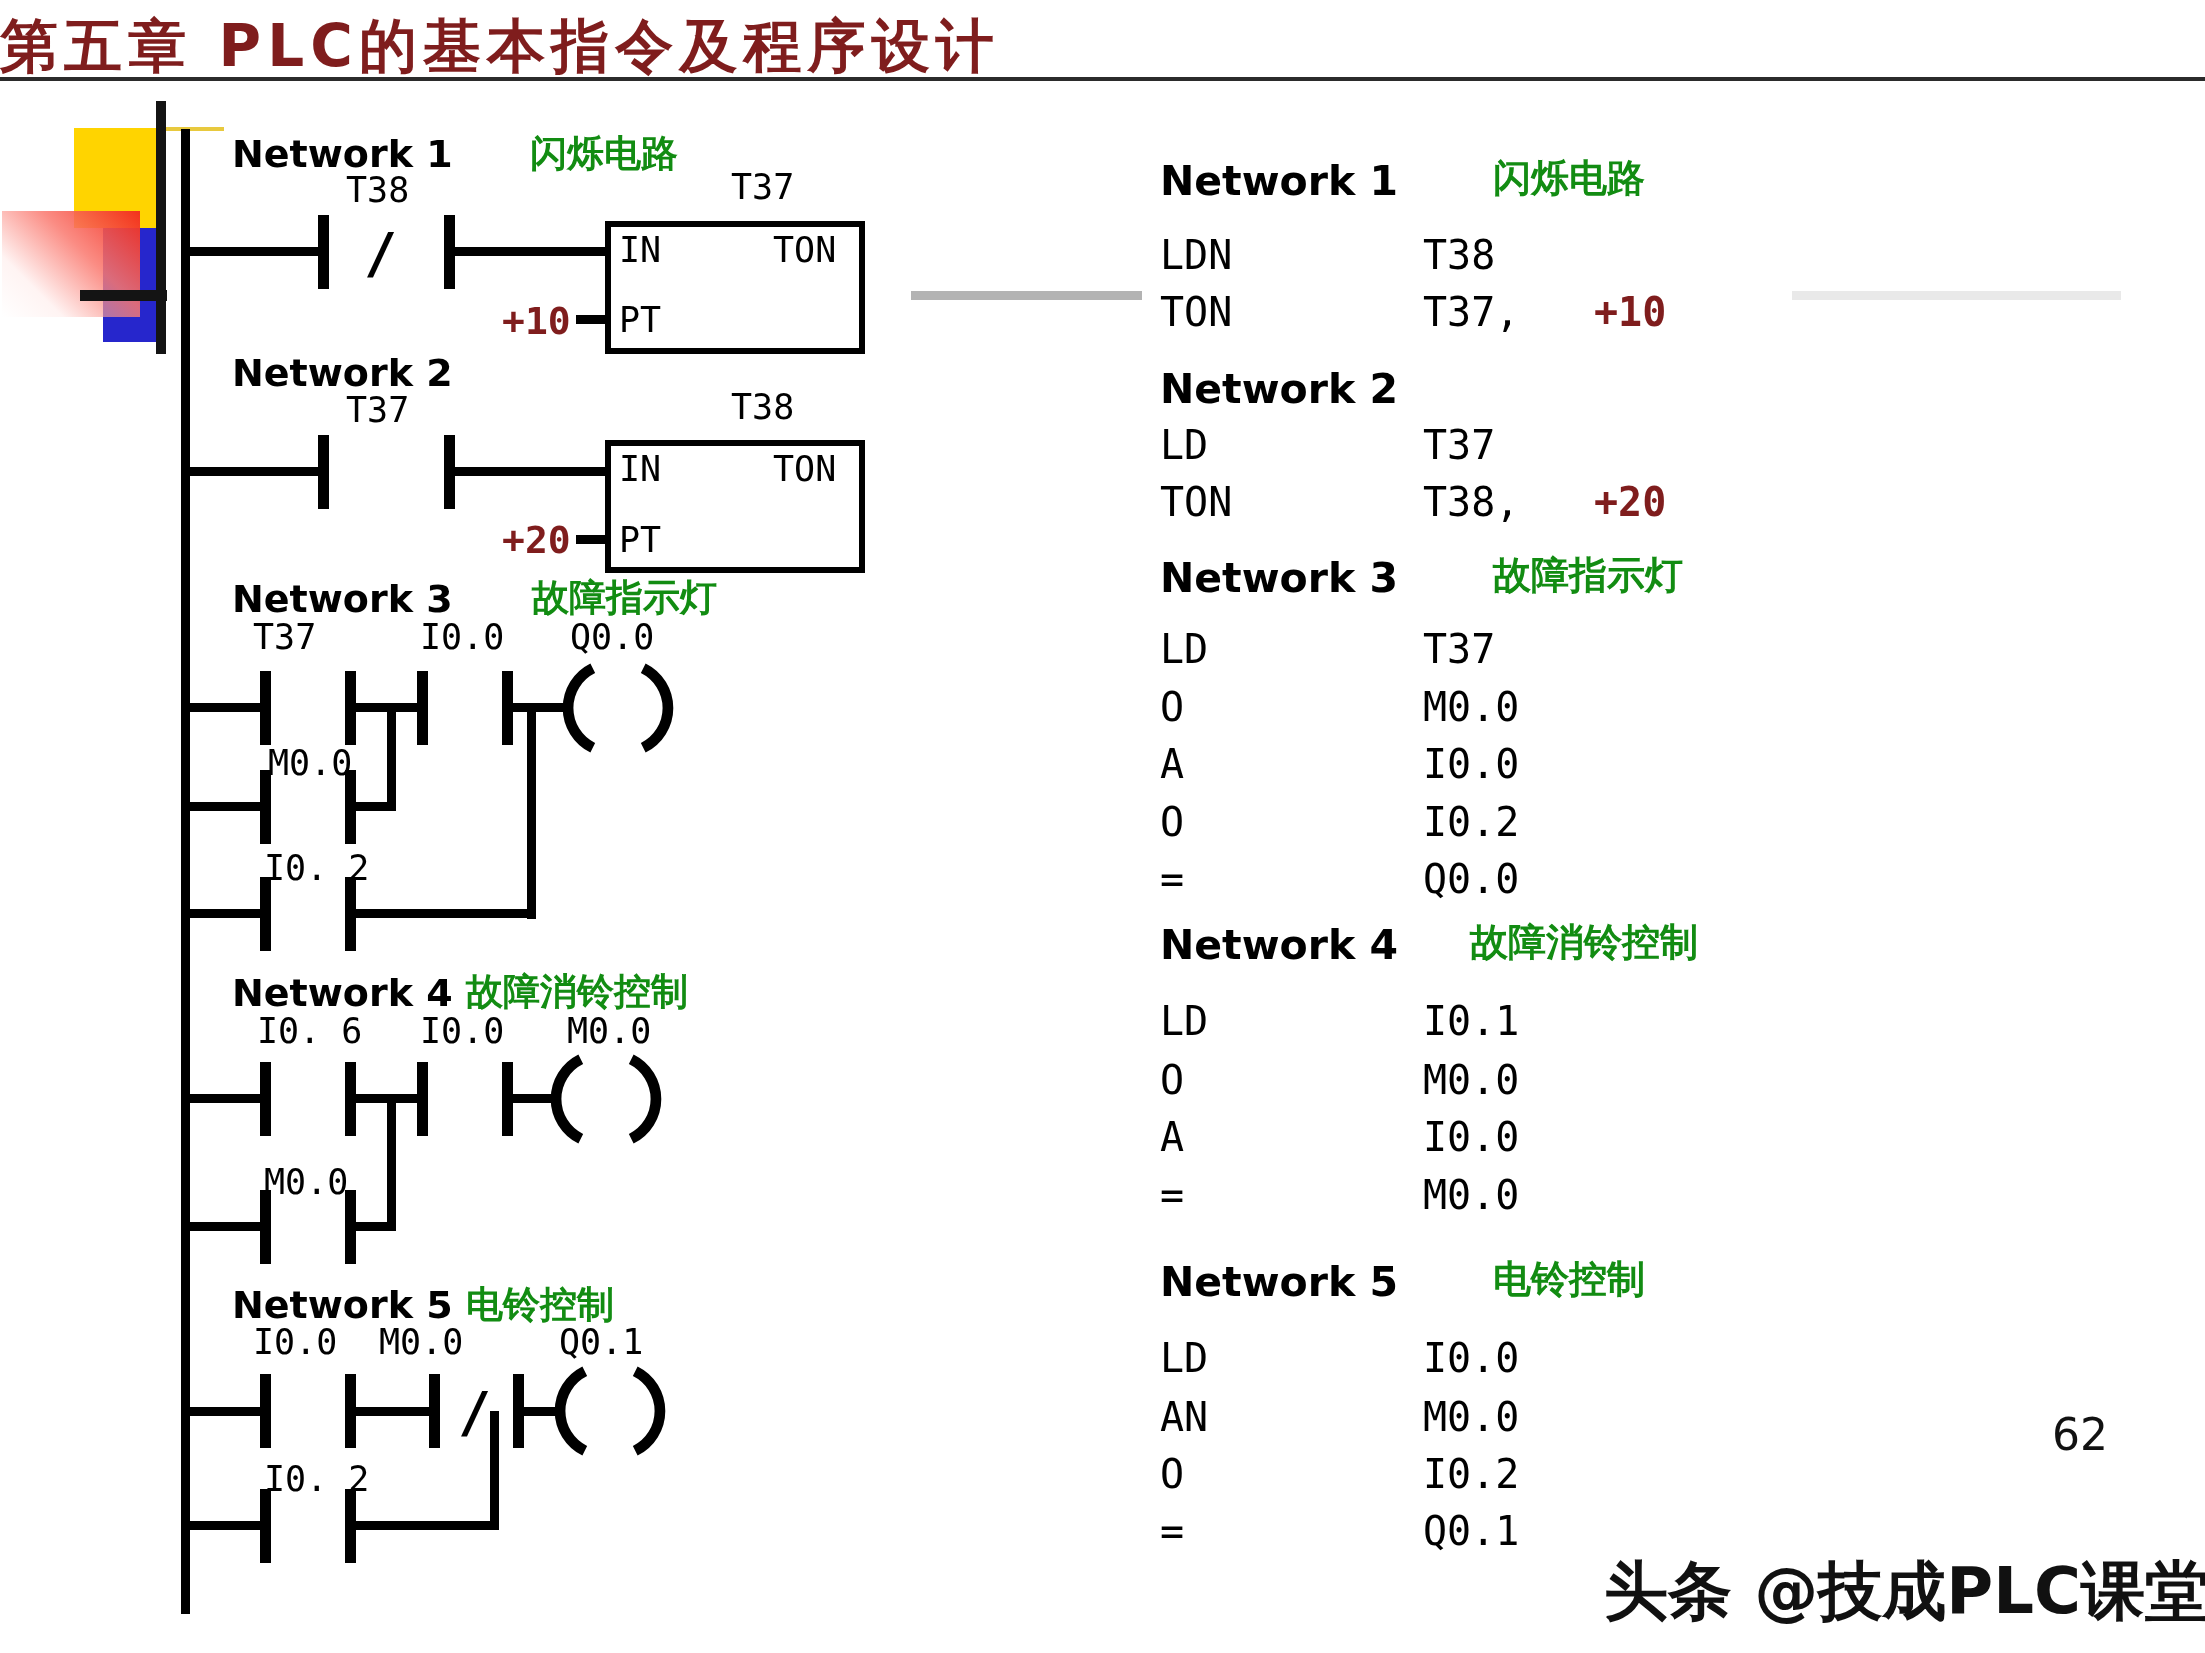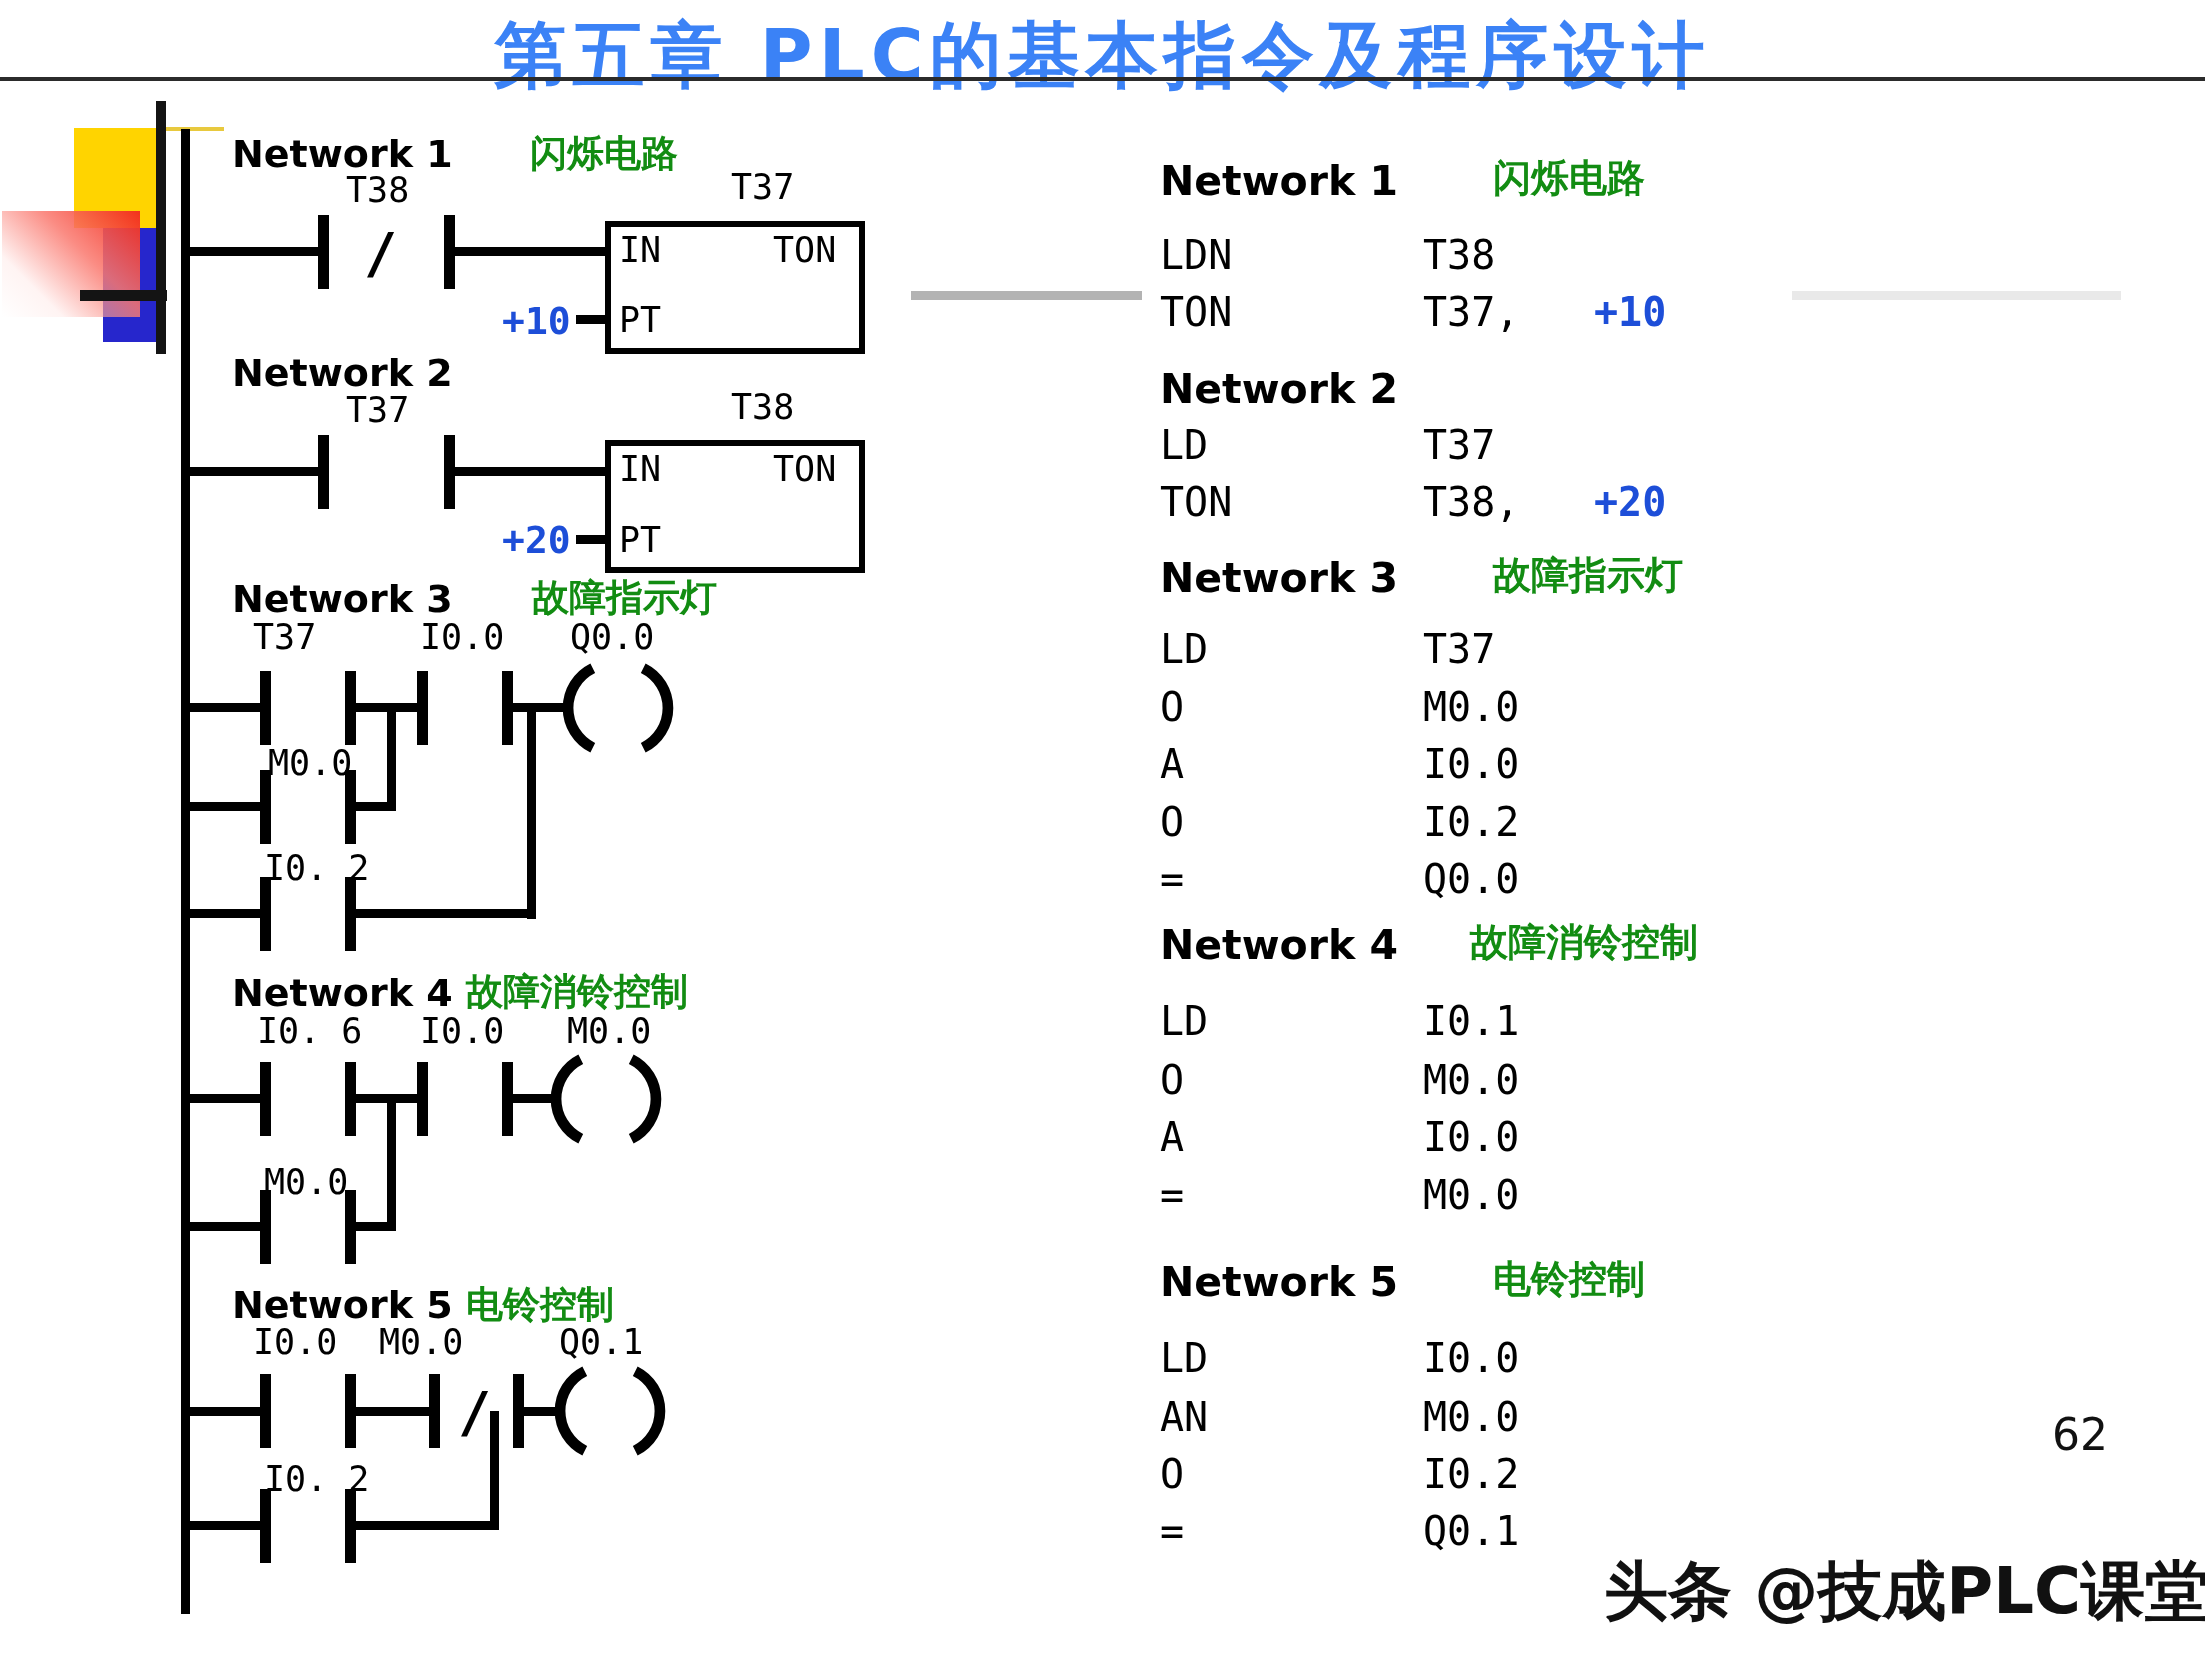--- a/index.html
+++ b/index.html
@@ -1,42 +1,42 @@
 <!DOCTYPE html>
 <html style="font-size:12.3px"><head>
 <meta charset="utf-8">
 <style>
   html,body{margin:0;padding:0;background:#ffffff;}
   body{width:2205px;height:1654px;position:relative;overflow:hidden;
        font-family:"DejaVu Sans","Liberation Sans",sans-serif;}
   .abs{position:absolute;}
   
-  .title{left:0;top:7.7px;width:2205px;text-align:center;color:#3b82f6;
-         font-size:72px;font-weight:700;letter-spacing:6.1px;}
+  .title{left:0;top:7.7px;width:2205px;color:#7f1d1d;
+         font-size:58px;font-weight:700;letter-spacing:6.1px;}
   .divider{left:0;top:77px;width:2205px;height:3.8px;background:#2b2b2b;}
   
   .dec-yellow{left:74px;top:128px;width:85px;height:100px;background:#ffd400;}
   .dec-yellow-line{left:159px;top:127px;width:65px;height:3.8px;background:#e8c93e;}
   .dec-blue{left:103px;top:228px;width:56px;height:114px;background:#2626cc;}
   .dec-red{left:2.3px;top:211px;width:138px;height:106px;
            background:linear-gradient(225deg,rgba(242,44,28,0.97) 0%,rgba(250,120,110,0.85) 40%,rgba(255,230,228,0.45) 75%,rgba(255,255,255,0.05) 100%);}
   .dec-vbar{left:156px;top:101px;width:10px;height:253px;background:#141414;}
   .dec-hline{left:80px;top:290px;width:87px;height:10.7px;background:#141414;}
   
   .wire{background:#000;}
   .rail{left:181px;top:129px;width:9.2px;height:1485px;background:#000;}
   .bar{width:10.7px;height:74px;background:#000;}
   .jbar{width:9.2px;background:#000;}
   .slash{font-family:"DejaVu Sans Mono",monospace;font-size:55px;font-weight:700;color:#000;}
   .lad-label{font-family:"DejaVu Sans Mono",monospace;font-size:35px;color:#000;white-space:pre;}
   .net-name{font-size:38px;font-weight:700;color:#000;white-space:pre;}
   .net-comment{font-size:37px;font-weight:700;color:#128c12;white-space:pre;}
   .ton-box{width:260px;height:133px;border:6.9px solid #000;background:#fff;box-sizing:border-box;}
   .box-txt{font-family:"DejaVu Sans Mono",monospace;font-size:35px;color:#000;}
-  .olive{color:#1d4ed8;}
+  .olive{color:#7f1d1d;}
   .preset-lbl{font-family:"DejaVu Sans Mono",monospace;font-size:38px;font-weight:700;}
   
   .code-row{height:54px;}
   .op{position:absolute;left:1160px;font-family:"DejaVu Sans Mono",monospace;font-size:40px;color:#000;white-space:pre;}
   .arg{position:absolute;left:1423px;font-family:"DejaVu Sans Mono",monospace;font-size:40px;color:#000;white-space:pre;}
   .preset{position:absolute;left:1594px;font-family:"DejaVu Sans Mono",monospace;font-size:40px;font-weight:700;}
   .stl-head-name{position:absolute;left:1160px;font-size:41px;font-weight:700;color:#000;white-space:pre;}
   .stl-head-comment{position:absolute;font-size:38px;font-weight:700;color:#128c12;white-space:pre;}
   .gray1{left:911px;top:291px;width:231px;height:9.2px;background:#b3b3b3;}
   .gray2{left:1792px;top:291px;width:329px;height:9.2px;background:#e9e9e9;}

